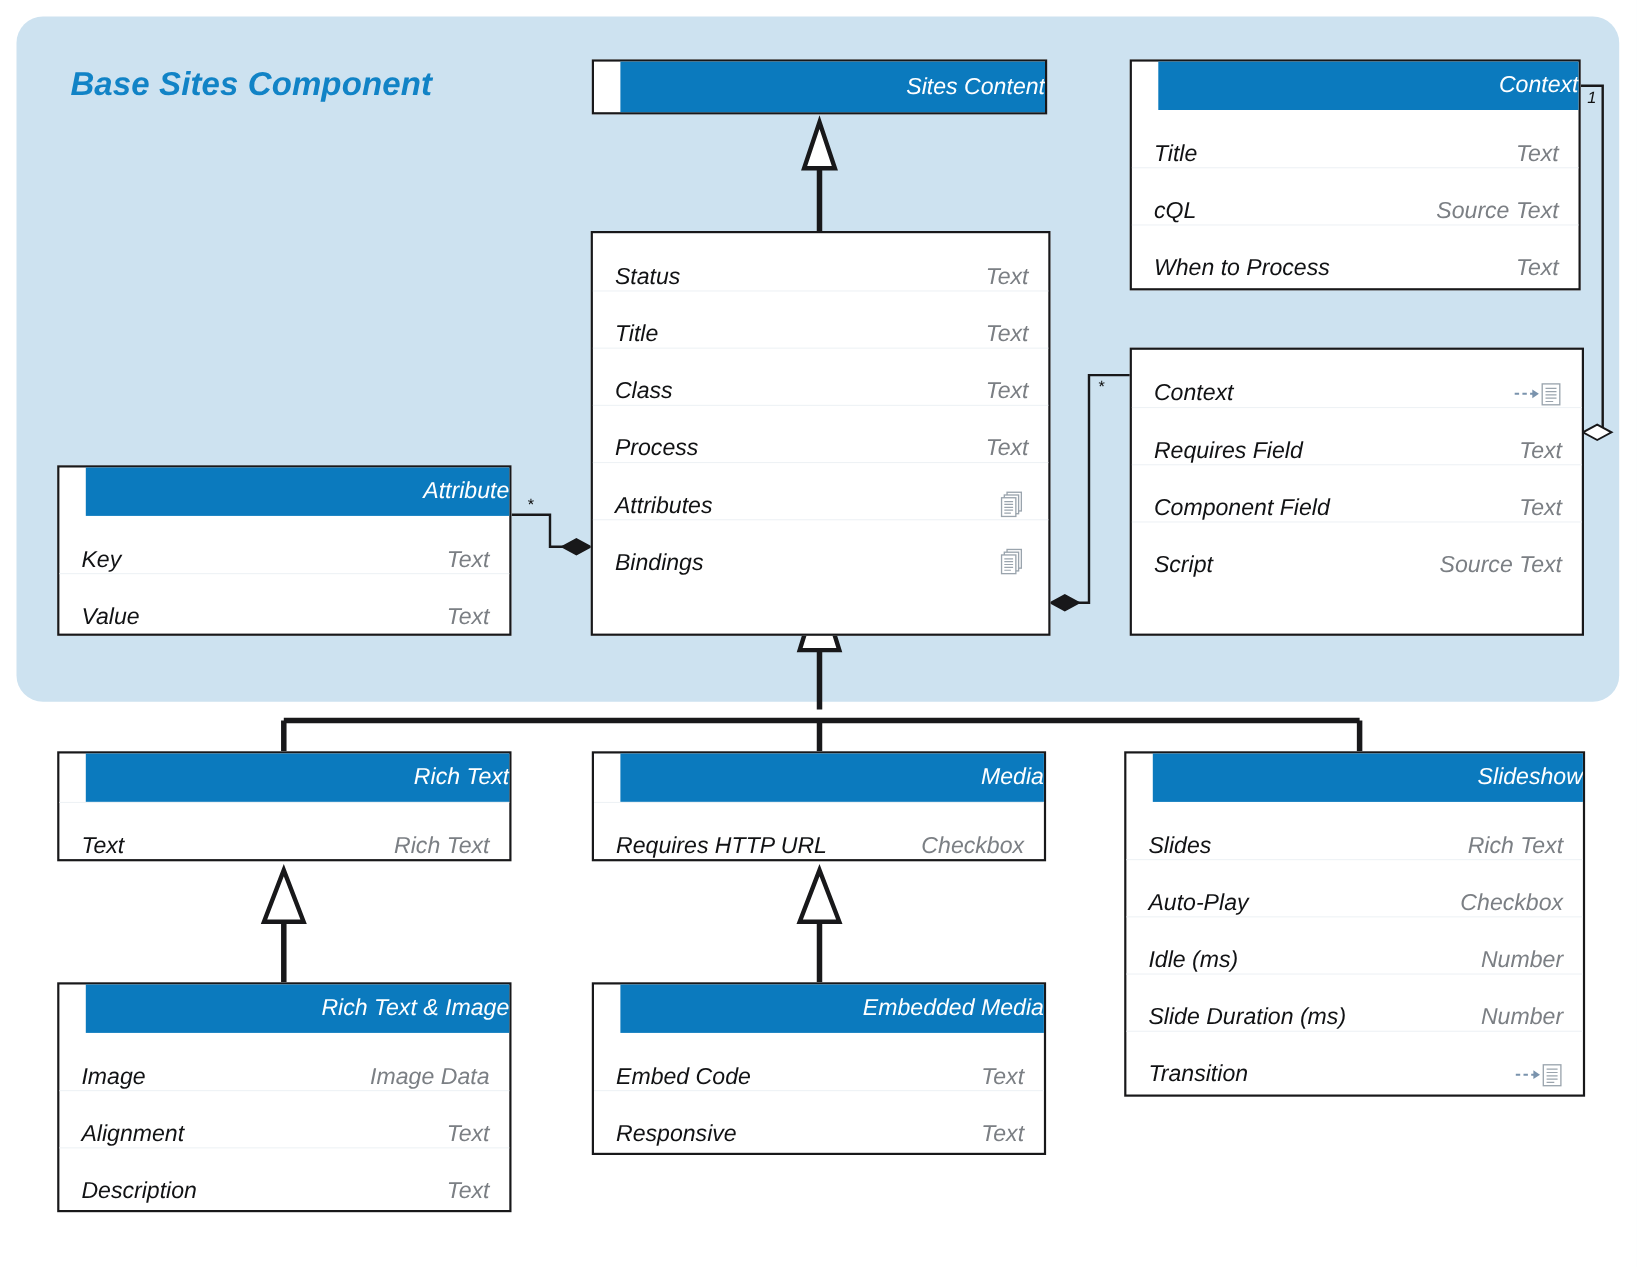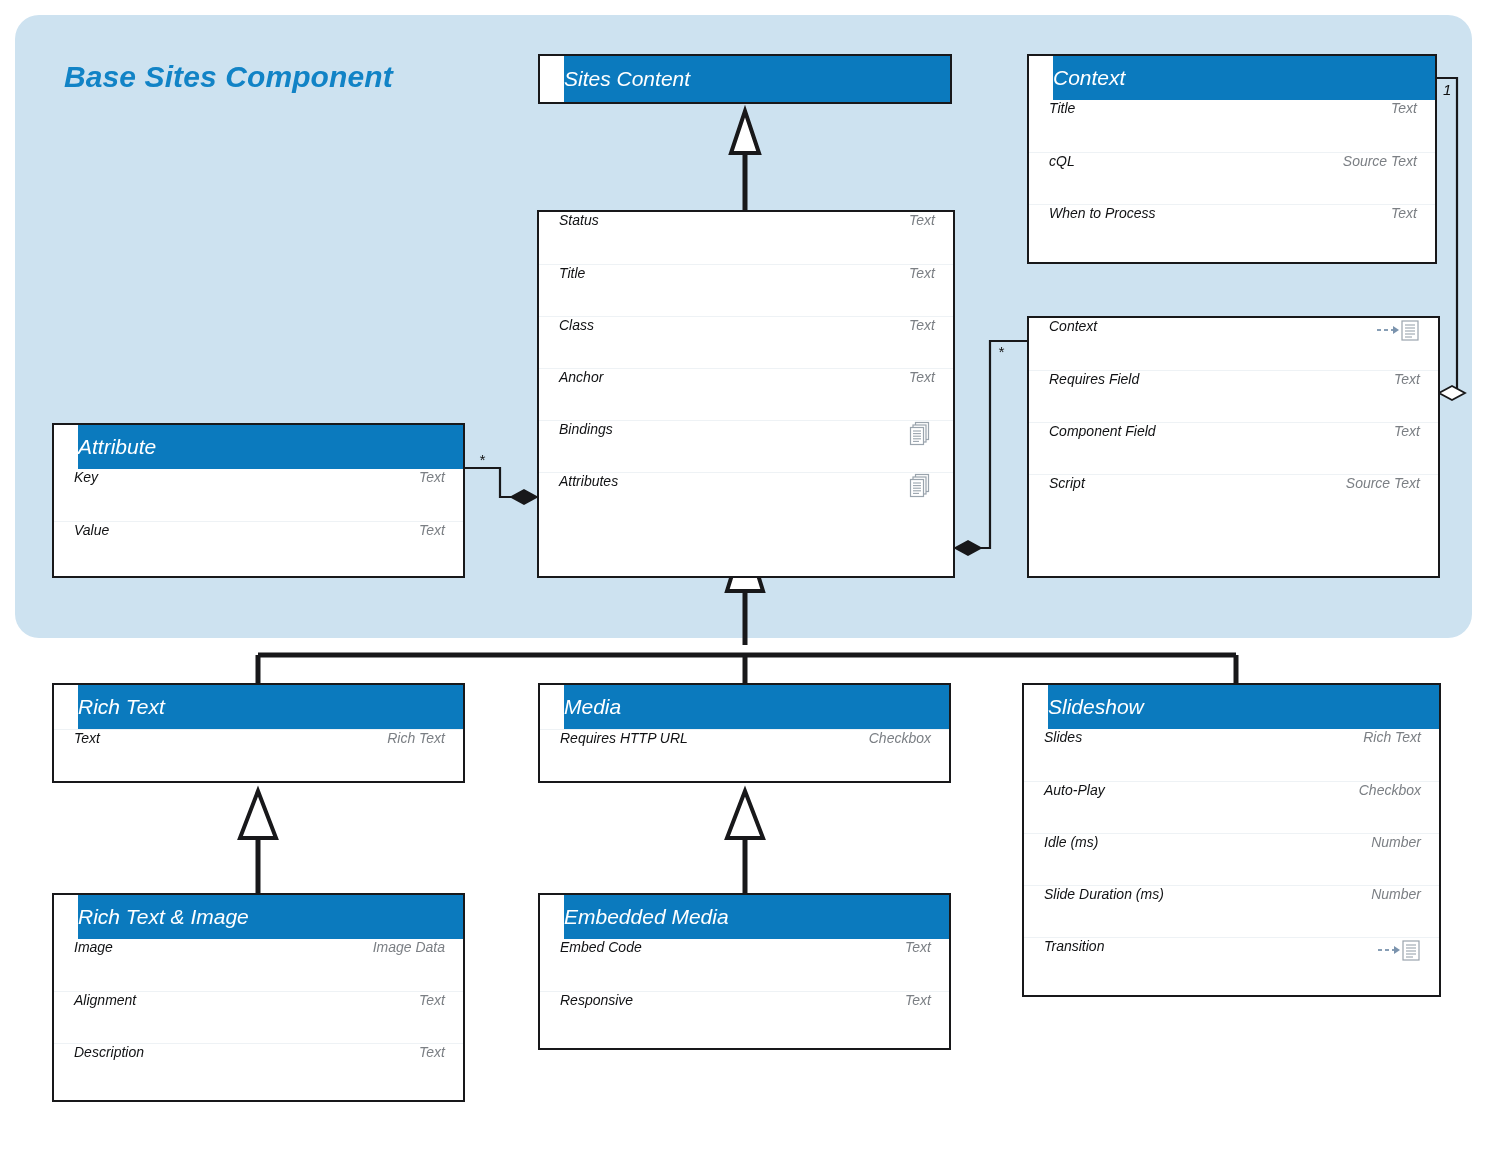--- a/index.html
+++ b/index.html
@@ -61,37 +61,37 @@
   .uml {
     position: absolute;
     box-sizing: border-box;
     border: 2.5px solid #18181a;
     background: #ffffff;
   }
   .uml-head {
     background: #0b7abe;
     color: #ffffff;
     font-size: 21px;
-    text-align: left;
+    text-align: right;
     line-height: 44px;
     height: 44px;
     white-space: nowrap;
     overflow: hidden;
     margin-left: 24px;
   }
   .uml-rows { display: block; }
   .uml-row {
     display: flex;
-    align-items: flex-start;
+    align-items: flex-end;
     justify-content: space-between;
     height: 52px;
     padding: 0 18px 0 20px;
     box-sizing: border-box;
     border-top: 1px solid #eef2f5;
-    font-size: 14px;
+    font-size: 21px;
     color: #111214;
   }
   .uml-row:first-child { border-top: none; }
   .row-name { white-space: nowrap; }
   .row-type {
     color: #7b7f84;
     white-space: nowrap;
     margin-left: 14px;
     display: flex;
     align-items: center;
@@ -184,61 +184,61 @@
       </div>
       <div class="uml-row">
         <span class="row-name">Title</span>
         <span class="row-type">Text</span>
       </div>
       <div class="uml-row">
         <span class="row-name">Class</span>
         <span class="row-type">Text</span>
       </div>
       <div class="uml-row">
-        <span class="row-name">Anchor</span>
-        <span class="row-type">Text</span>
+        <span class="row-name">Process</span>
+        <span class="row-type">Text</span>
+      </div>
+      <div class="uml-row">
+        <span class="row-name">Attributes</span>
+        <span class="row-type">
+          <span class="doc-stack">
+            <svg width="26" height="26" viewBox="0 0 26 26">
+              <rect x="6.5" y="1.5" width="13" height="17" fill="#ffffff" stroke="#9aa4ad" stroke-width="1.2"></rect>
+              <rect x="4" y="4" width="13" height="17" fill="#ffffff" stroke="#9aa4ad" stroke-width="1.2"></rect>
+              <rect x="1.5" y="6.5" width="13" height="17" fill="#ffffff" stroke="#9aa4ad" stroke-width="1.2"></rect>
+              <g stroke="#9aa4ad" stroke-width="1.1">
+                <line x1="4" y1="10" x2="12" y2="10"></line>
+                <line x1="4" y1="12.6" x2="12" y2="12.6"></line>
+                <line x1="4" y1="15.2" x2="12" y2="15.2"></line>
+                <line x1="4" y1="17.8" x2="12" y2="17.8"></line>
+                <line x1="4" y1="20.4" x2="10" y2="20.4"></line>
+              </g>
+            </svg>
+          </span>
+        </span>
       </div>
       <div class="uml-row">
         <span class="row-name">Bindings</span>
         <span class="row-type">
           <span class="doc-stack">
             <svg width="26" height="26" viewBox="0 0 26 26">
               <rect x="6.5" y="1.5" width="13" height="17" fill="#ffffff" stroke="#9aa4ad" stroke-width="1.2"></rect>
               <rect x="4" y="4" width="13" height="17" fill="#ffffff" stroke="#9aa4ad" stroke-width="1.2"></rect>
               <rect x="1.5" y="6.5" width="13" height="17" fill="#ffffff" stroke="#9aa4ad" stroke-width="1.2"></rect>
               <g stroke="#9aa4ad" stroke-width="1.1">
                 <line x1="4" y1="10" x2="12" y2="10"></line>
                 <line x1="4" y1="12.6" x2="12" y2="12.6"></line>
                 <line x1="4" y1="15.2" x2="12" y2="15.2"></line>
                 <line x1="4" y1="17.8" x2="12" y2="17.8"></line>
                 <line x1="4" y1="20.4" x2="10" y2="20.4"></line>
               </g>
             </svg>
           </span>
         </span>
       </div>
-      <div class="uml-row">
-        <span class="row-name">Attributes</span>
-        <span class="row-type">
-          <span class="doc-stack">
-            <svg width="26" height="26" viewBox="0 0 26 26">
-              <rect x="6.5" y="1.5" width="13" height="17" fill="#ffffff" stroke="#9aa4ad" stroke-width="1.2"></rect>
-              <rect x="4" y="4" width="13" height="17" fill="#ffffff" stroke="#9aa4ad" stroke-width="1.2"></rect>
-              <rect x="1.5" y="6.5" width="13" height="17" fill="#ffffff" stroke="#9aa4ad" stroke-width="1.2"></rect>
-              <g stroke="#9aa4ad" stroke-width="1.1">
-                <line x1="4" y1="10" x2="12" y2="10"></line>
-                <line x1="4" y1="12.6" x2="12" y2="12.6"></line>
-                <line x1="4" y1="15.2" x2="12" y2="15.2"></line>
-                <line x1="4" y1="17.8" x2="12" y2="17.8"></line>
-                <line x1="4" y1="20.4" x2="10" y2="20.4"></line>
-              </g>
-            </svg>
-          </span>
-        </span>
-      </div>
     </div>
   </div>
 
   <div class="uml" style="left:1027px; top:54px; width:410px; height:210px;">
     <div class="uml-head">Context</div>
     <div class="uml-rows">
       <div class="uml-row">
         <span class="row-name">Title</span>
         <span class="row-type">Text</span>
       </div>

